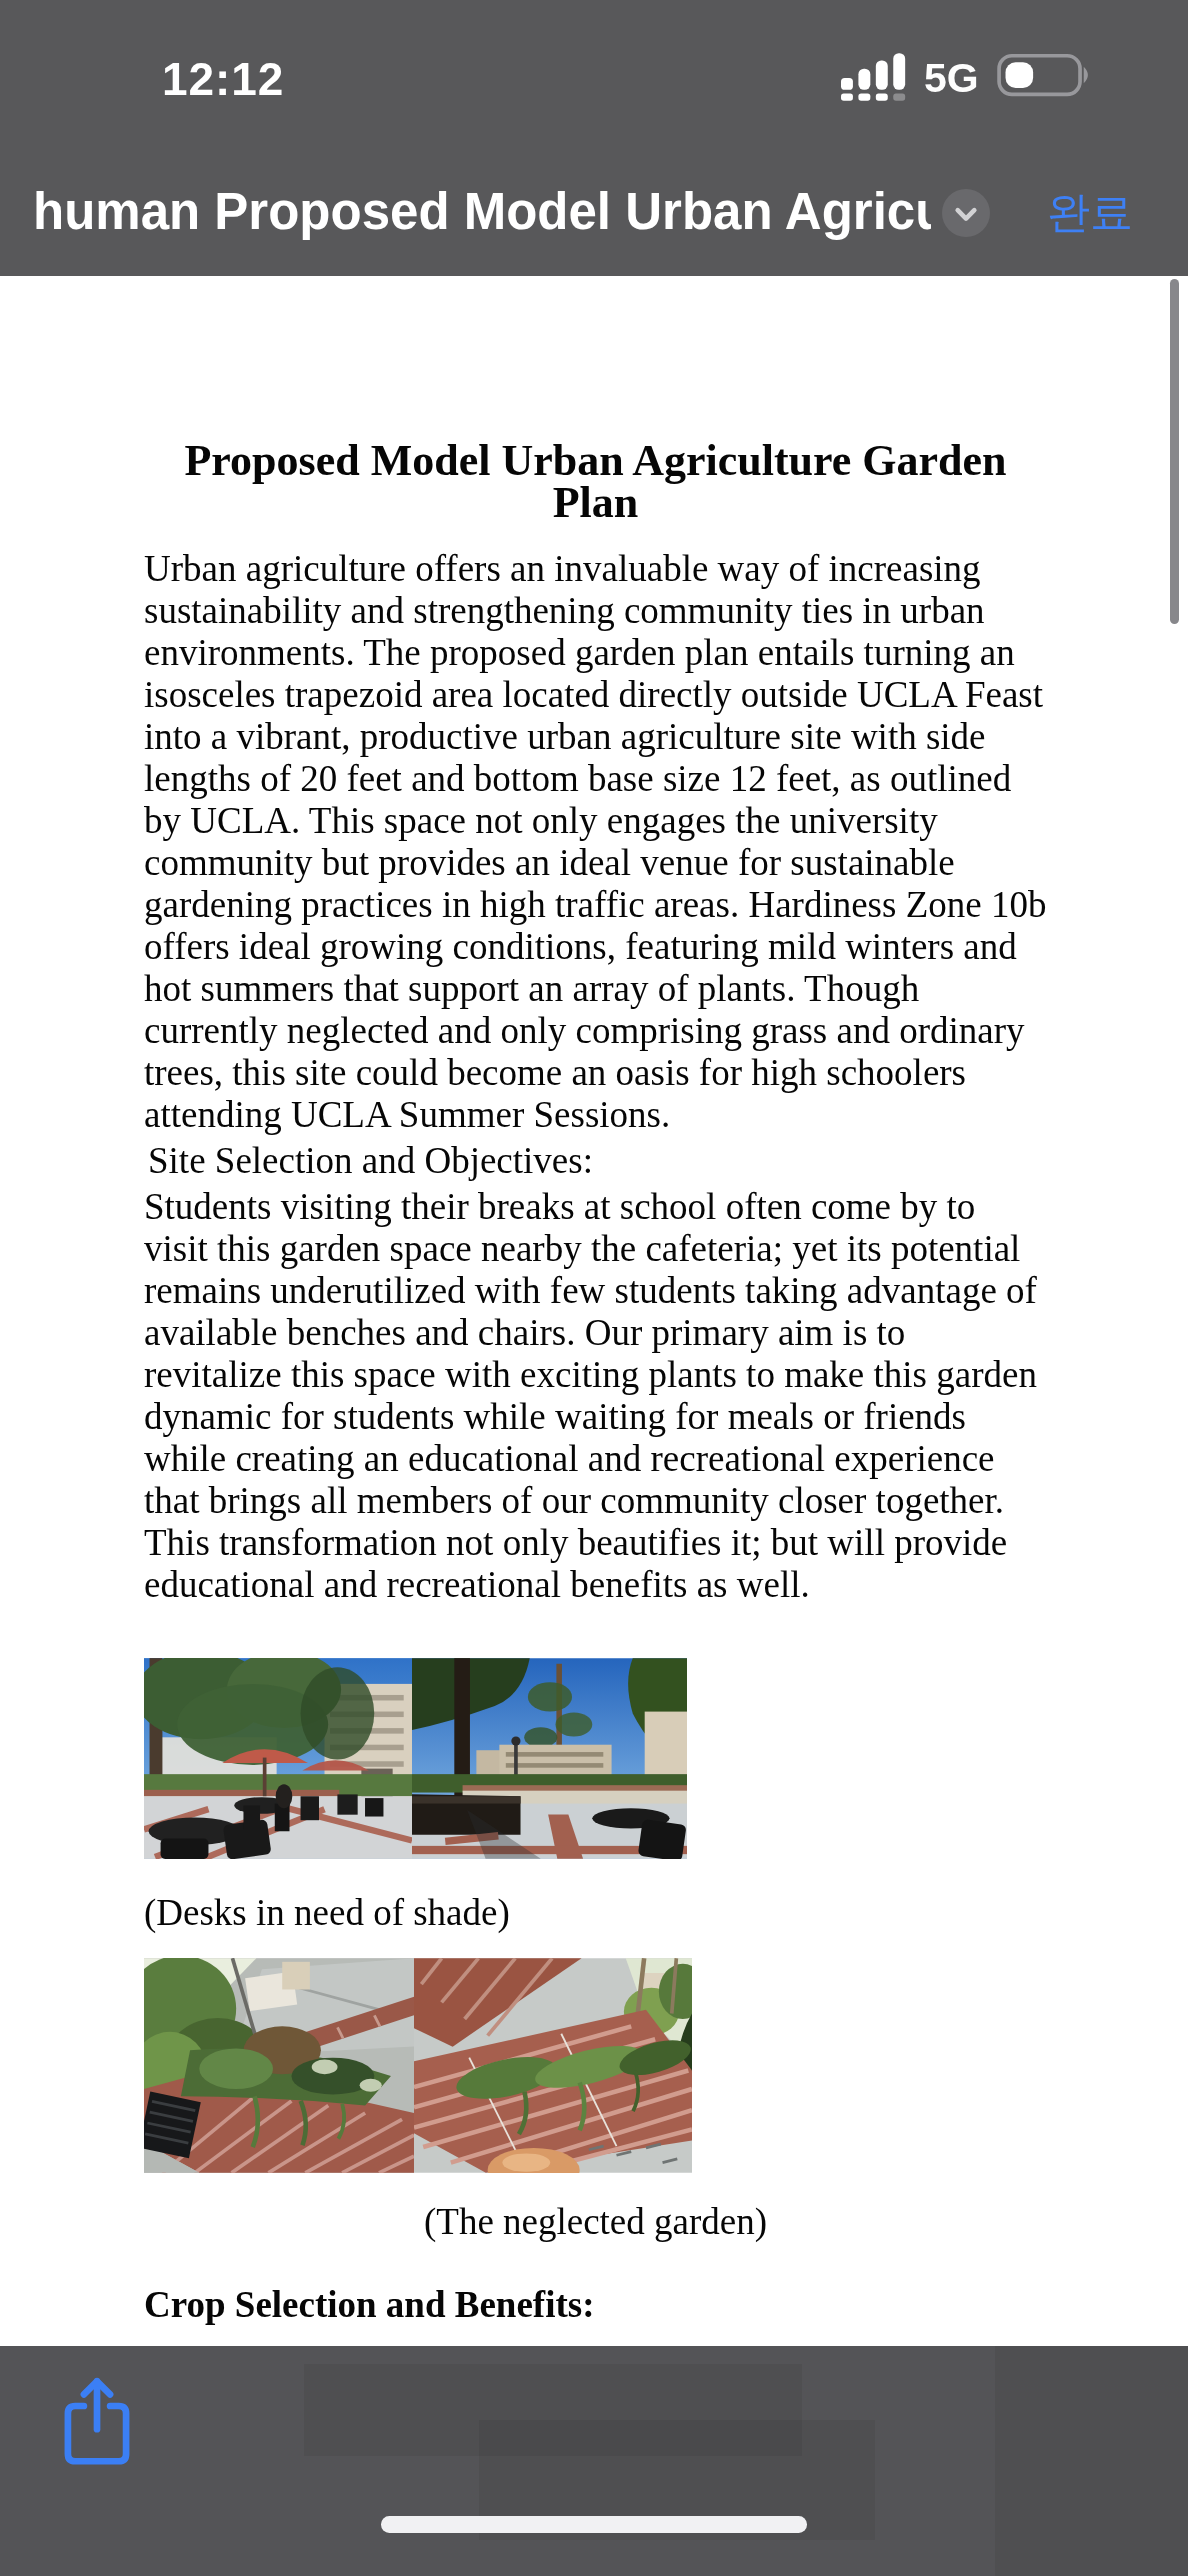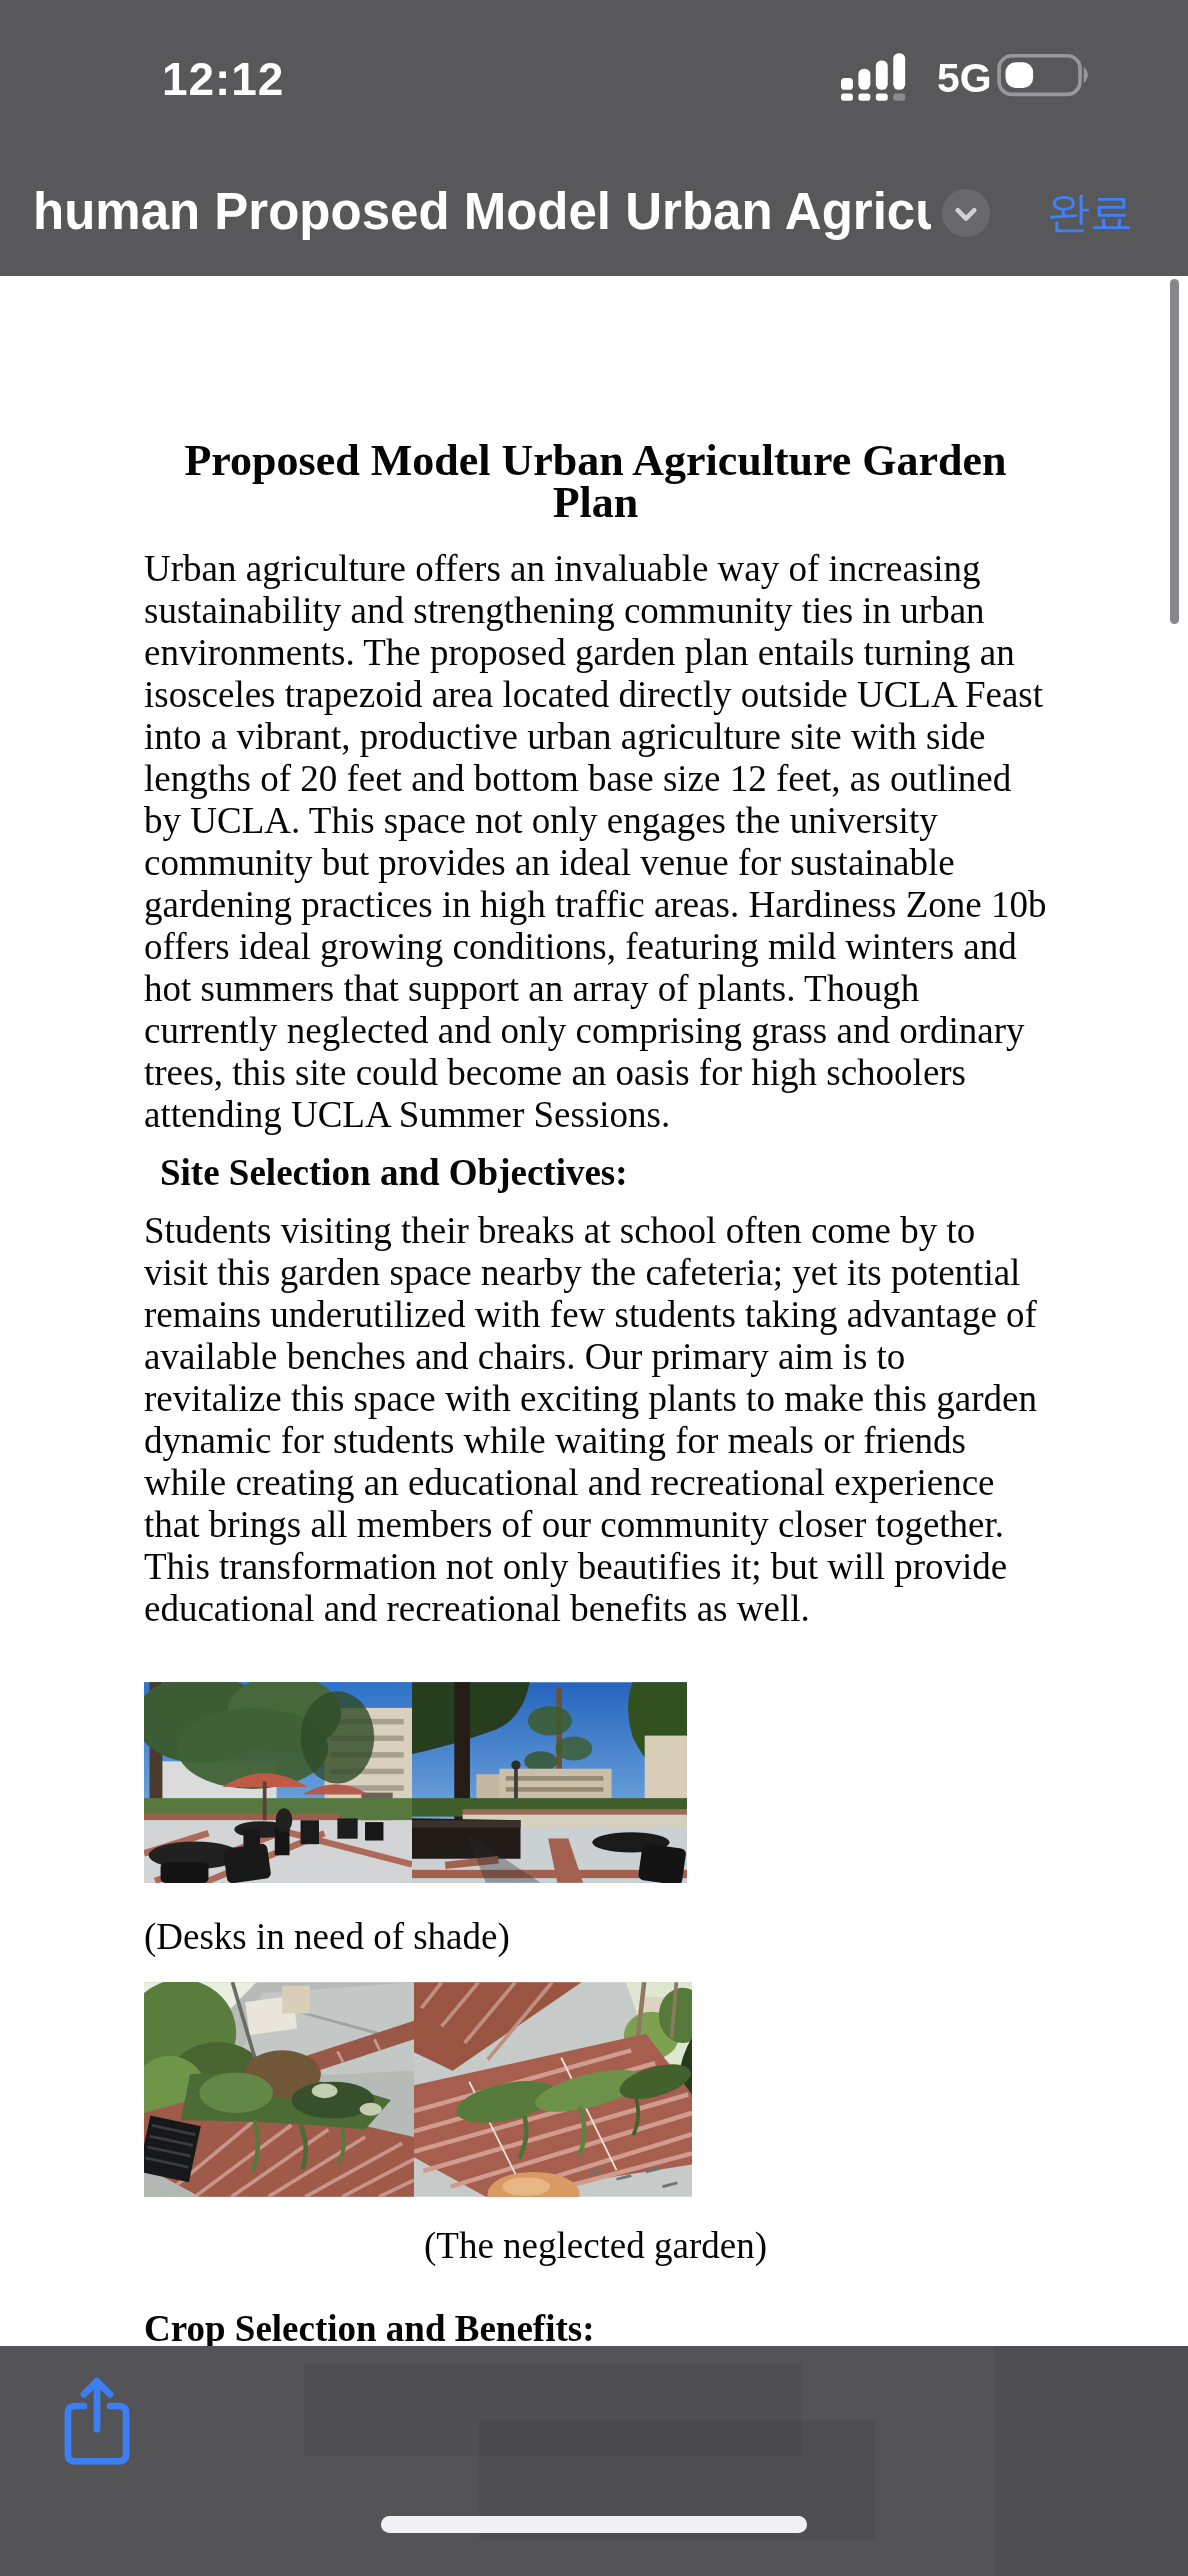--- a/index.html
+++ b/index.html
@@ -2,35 +2,35 @@
 <html style="font-size:14.7px"><head>
 <meta charset="utf-8">
 <style>
   html,body{margin:0;padding:0;background:#222;}
   .screen{position:relative;width:1188px;height:2576px;background:#fff;overflow:hidden;
           font-family:"Liberation Sans",sans-serif;}
   
   .header{position:absolute;top:0;left:0;width:1188px;height:276px;background:#58585a;z-index:5;}
   .time{position:absolute;left:162px;top:52px;font-size:46px;font-weight:700;color:#fff;letter-spacing:0.9px;}
   .signal{position:absolute;left:841px;top:53px;}
-  .net{position:absolute;left:924px;top:55px;font-size:41px;font-weight:600;color:#fdfdfd;margin-left:13px;}
+  .net{position:absolute;left:924px;top:55px;font-size:41px;font-weight:600;color:#fdfdfd;}
   .battery{position:absolute;left:997px;top:53px;}
   .nav-title{position:absolute;left:33px;top:182px;width:898px;font-size:51px;font-weight:600;color:#fff;
              white-space:nowrap;overflow:hidden;}
   .chevron-btn{position:absolute;left:942px;top:189px;width:48px;height:48px;border-radius:50%;
                background:#69696c;border:none;cursor:pointer;padding:0;}
   .done-btn{position:absolute;left:1047px;top:184px;background:none;border:none;cursor:pointer;
             font-size:43px;font-weight:500;color:#3e80f5;font-family:"Liberation Sans",sans-serif;padding:0;}
   
   .page{position:absolute;top:276px;left:0;width:1188px;height:2300px;background:#fff;overflow:hidden;}
   .doc{margin:164px 0 0 144px;width:903px;font-family:"Liberation Serif","DejaVu Serif",serif;
        font-size:37px;line-height:42px;color:#060606;}
   .doc-title{text-align:center;font-weight:bold;font-size:44px;margin:0 0 24px 0;}
   .para{margin:0;}
-  .inline-heading{font-weight:bold;margin:16px;}
+  .inline-heading{font-weight:normal;margin:4px;}
   .figure{font-size:0;line-height:0;}
   .fig1{margin-top:52px;}
   .fig2{margin-top:24px;}
   .figure svg{display:inline-block;vertical-align:top;}
   .caption{margin:0;}
   .cap1{margin-top:33px;}
   .cap2{margin-top:28px;text-align:center;}
   .section-heading{font-weight:bold;margin:41px 0 0 0;}
   .para3{margin-top:26px;}
   .scroll-thumb{position:absolute;left:1170px;top:279px;width:9.2px;height:345px;border-radius:4.6px;

